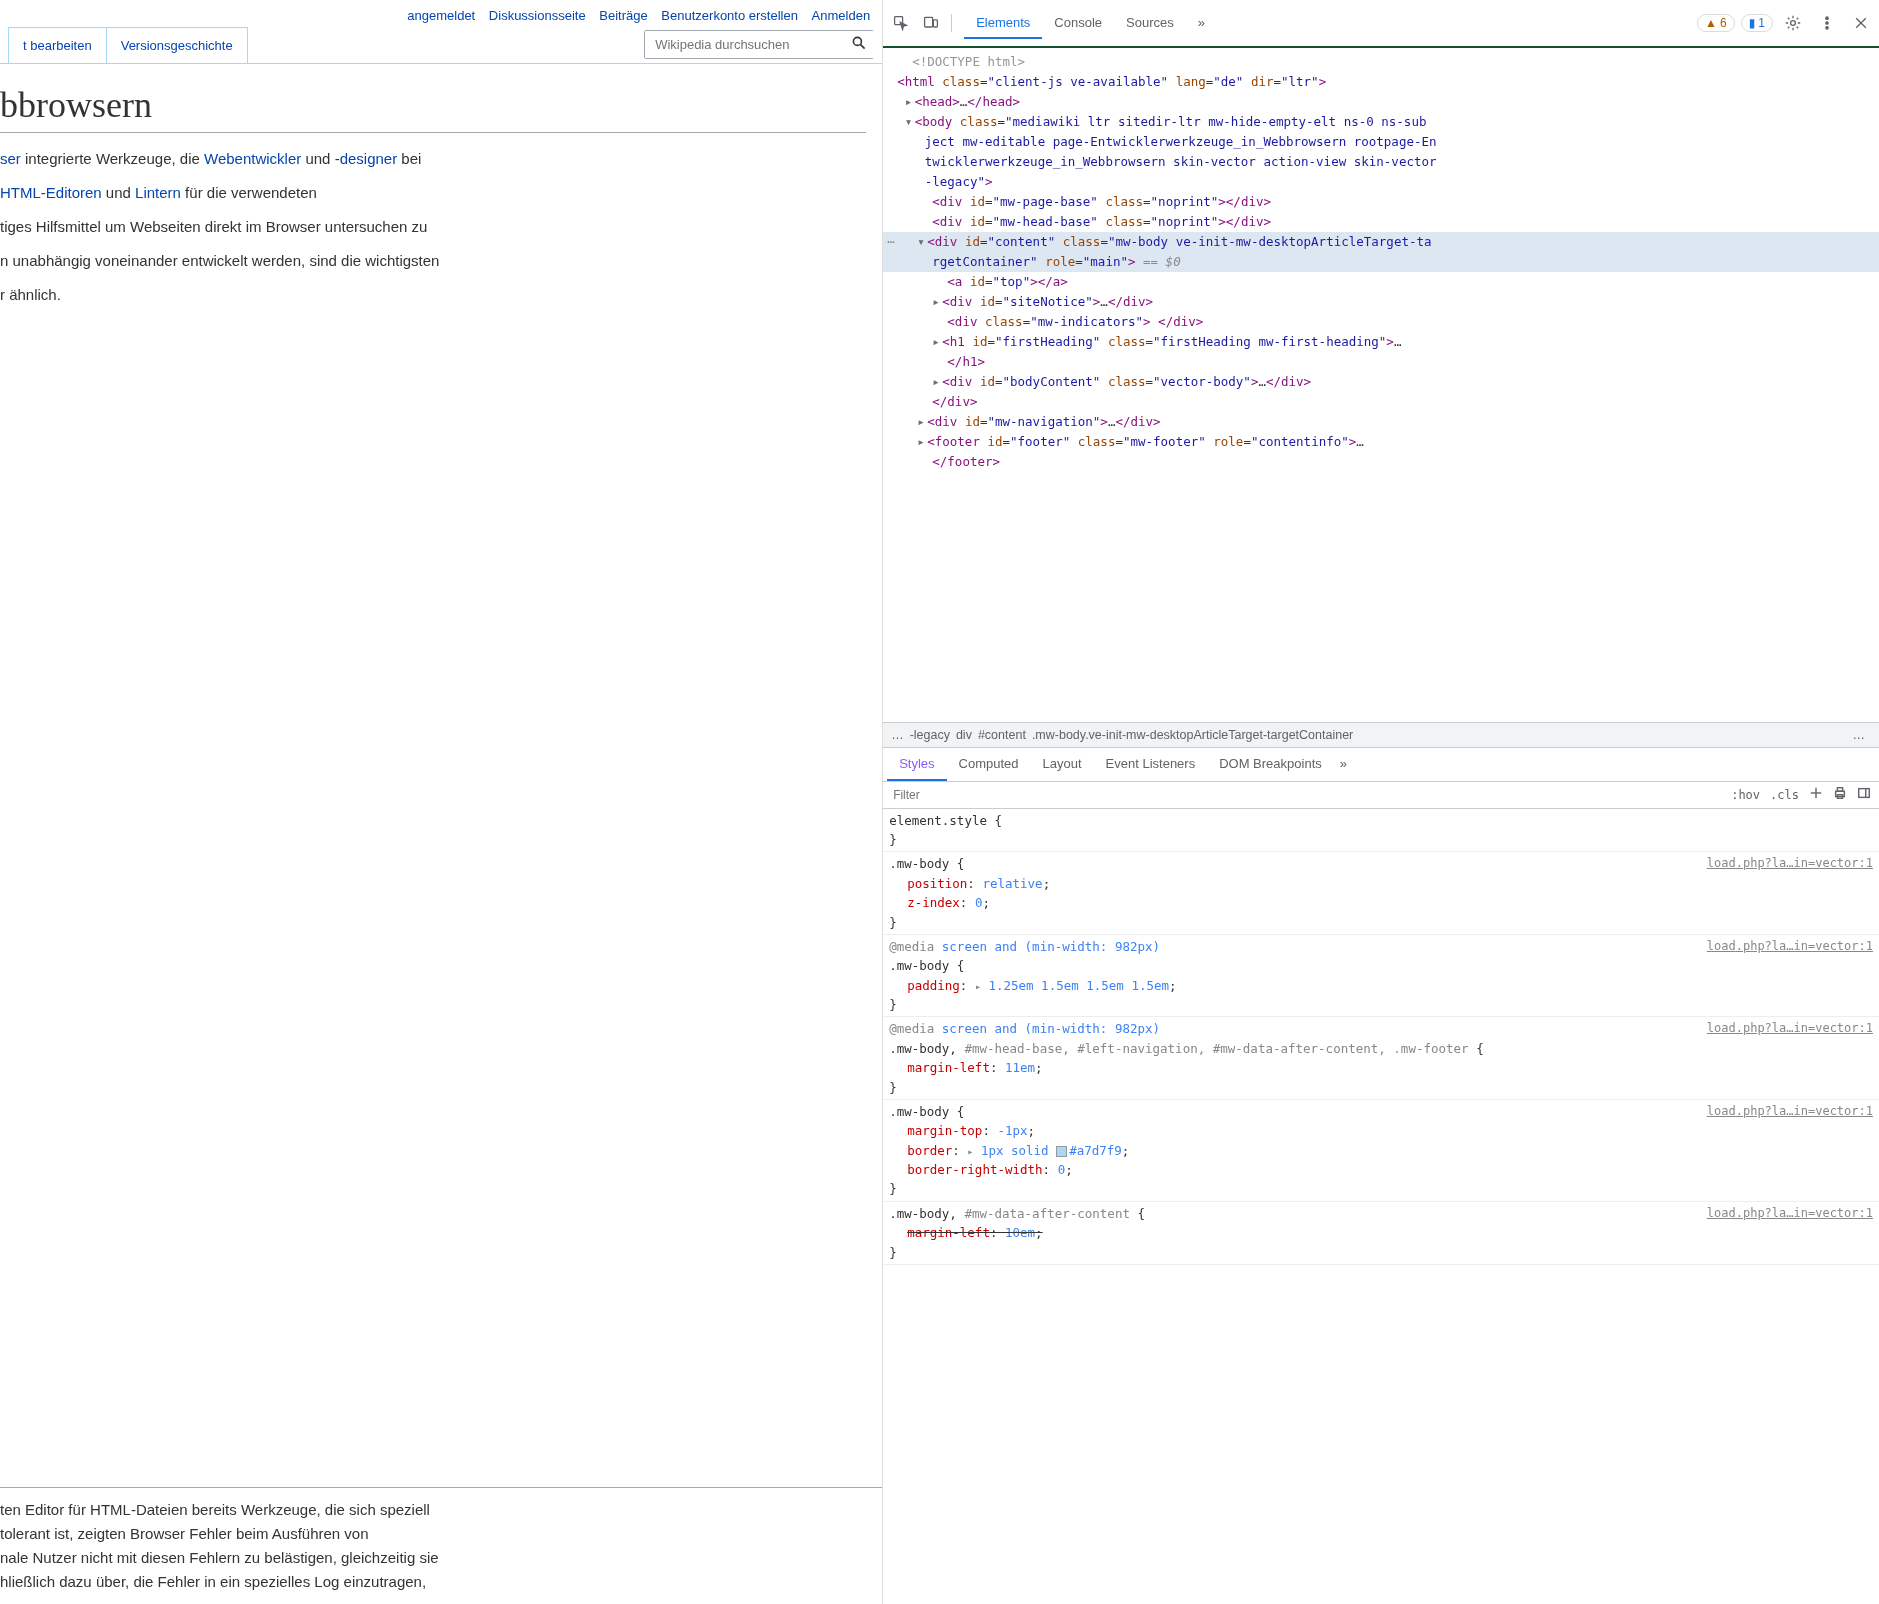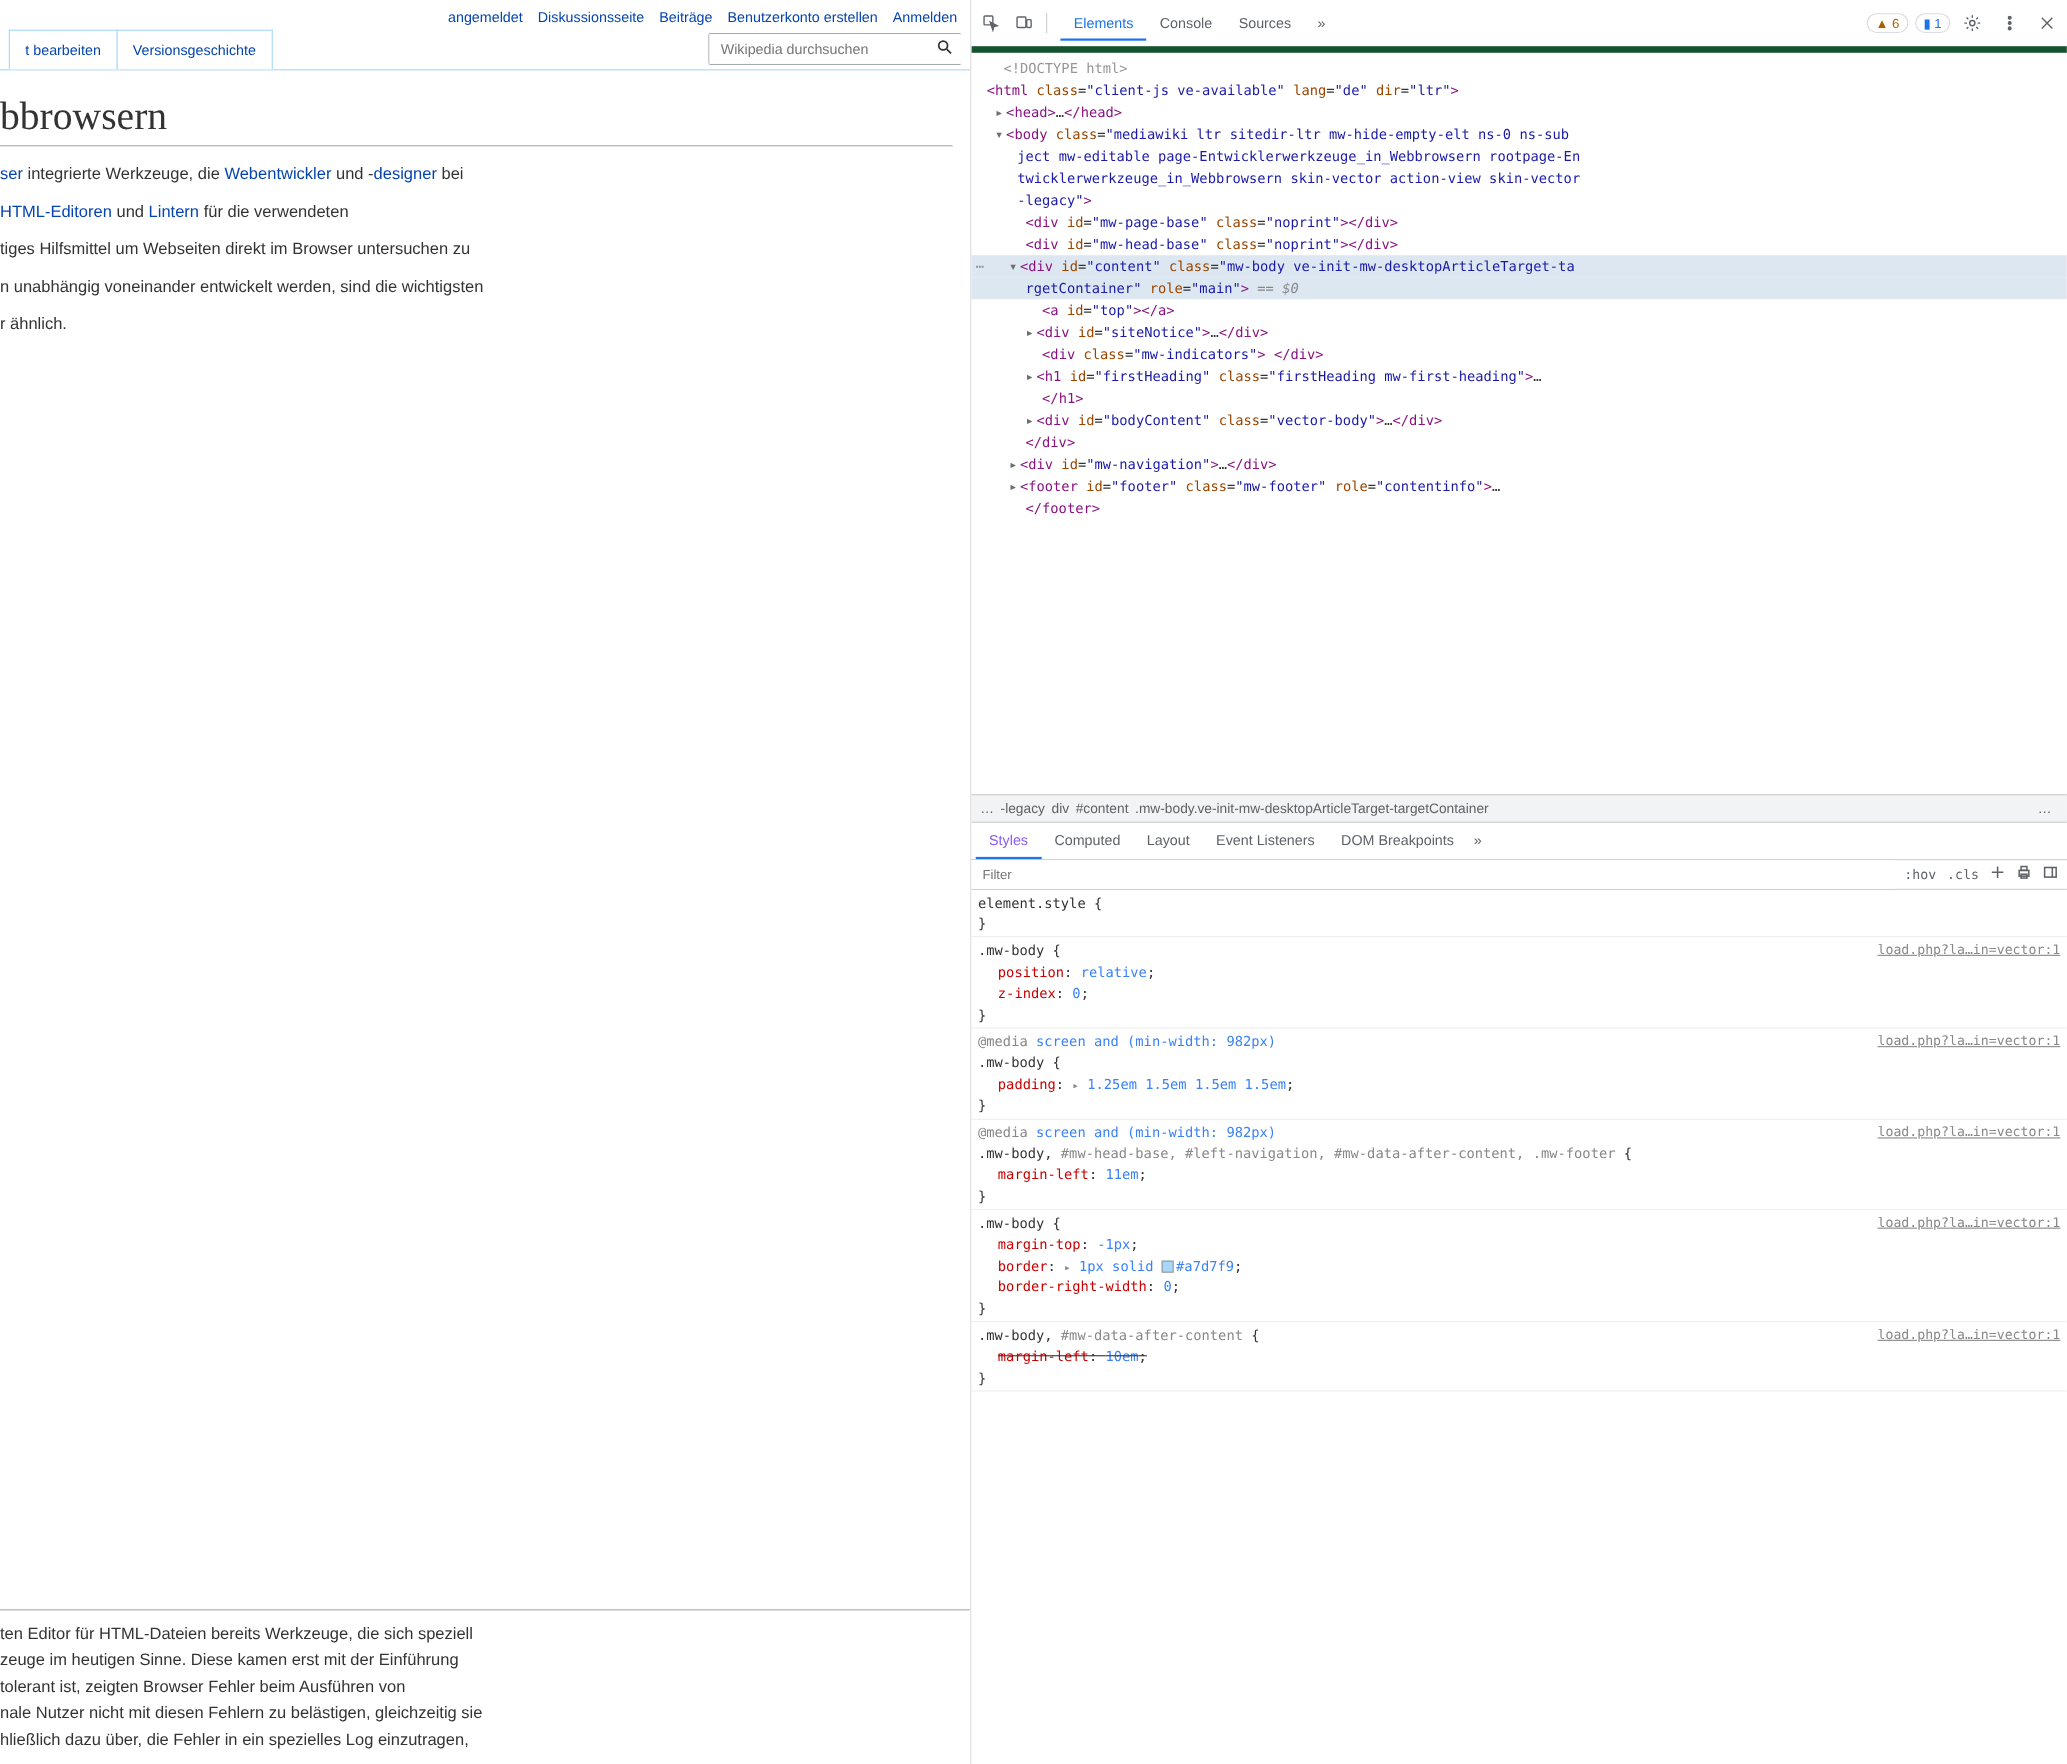--- a/index.html
+++ b/index.html
@@ -20,21 +20,21 @@
 .search-btn { background: #fff; border: none; padding: 4px 10px; cursor: pointer; }
 .search-btn svg { width: 16px; height: 16px; }
 .article { padding: 20px 16px 16px 0; }
 .article h1 { font-family: Georgia, serif; font-size: 36px; font-weight: normal; border-bottom: 1px solid #a2a9b1; padding-bottom: 6px; margin-bottom: 14px; }
 .article p { font-size: 15px; line-height: 1.6; margin-bottom: 10px; }
 .article a { color: #0645ad; text-decoration: none; }
 .article-bottom { position: absolute; bottom: 0; left: 0; right: 0; padding: 0 16px 10px 0; border-top: 1px solid #a2a9b1; padding-top: 10px; background: #fff; }
 .article-bottom p { font-size: 15px; line-height: 1.6; }
 
 
-.dt-toolbar { display: flex; align-items: center; height: 48px; border-bottom: 6px solid #14532d; padding: 16px 4px; gap: 2px; }
+.dt-toolbar { display: flex; align-items: center; height: 48px; border-bottom: 2px solid #14532d; padding: 16px 4px; gap: 2px; }
 .dt-icon-btn { padding: 4px 6px; cursor: pointer; display: flex; align-items: center; }
 .dt-icon-btn svg { width: 16px; height: 16px; fill: none; stroke: #5f6368; stroke-width: 1.6; }
 .dt-tabs { display: flex; margin-left: 6px; }
 .dt-tab { padding: 7px 12px; font-size: 13px; color: #5f6368; cursor: pointer; }
 .dt-tab.active { color: #1a73e8; border-bottom: 2px solid #1a73e8; }
 .dt-toolbar-right { margin-left: auto; display: flex; align-items: center; gap: 6px; }
 .badge { display: flex; align-items: center; border: 1px solid #dadce0; border-radius: 10px; padding: 1px 7px; font-size: 12px; gap: 3px; }
 .badge.warn { color: #b06000; }
 .badge.info { color: #1a73e8; }
 
@@ -115,21 +115,20 @@
     <div class="article">
       <h1>bbrowsern</h1>
       <p><a>ser</a><span> integrierte Werkzeuge, die </span><a>Webentwickler</a><span> und -</span><a>designer</a><span> bei </span></p>
       <p><a>HTML-Editoren</a><span> und </span><a>Lintern</a><span> für die verwendeten</span></p>
       <p>tiges Hilfsmittel um Webseiten direkt im Browser untersuchen zu</p>
       <p>n unabhängig voneinander entwickelt werden, sind die wichtigsten</p>
       <p>r ähnlich.</p>
     </div>
     <div class="article-bottom">
       <p><span>ten Editor für </span><a>HTML</a><span>-Dateien bereits Werkzeuge, die sich speziell</span></p>
-      <p>zeuge im heutigen Sinne. Diese kamen erst mit der Einführung</p>
       <p>tolerant ist, zeigten Browser Fehler beim Ausführen von</p>
       <p>nale Nutzer nicht mit diesen Fehlern zu belästigen, gleichzeitig sie</p>
       <p><span>hließlich dazu über, die Fehler in ein spezielles </span><a>Log</a><span> einzutragen,</span></p>
     </div>
   </div>
 
   <div class="right-pane">
     <div class="dt-toolbar">
       <div class="dt-icon-btn">
           <svg viewBox="0 0 20 20">

